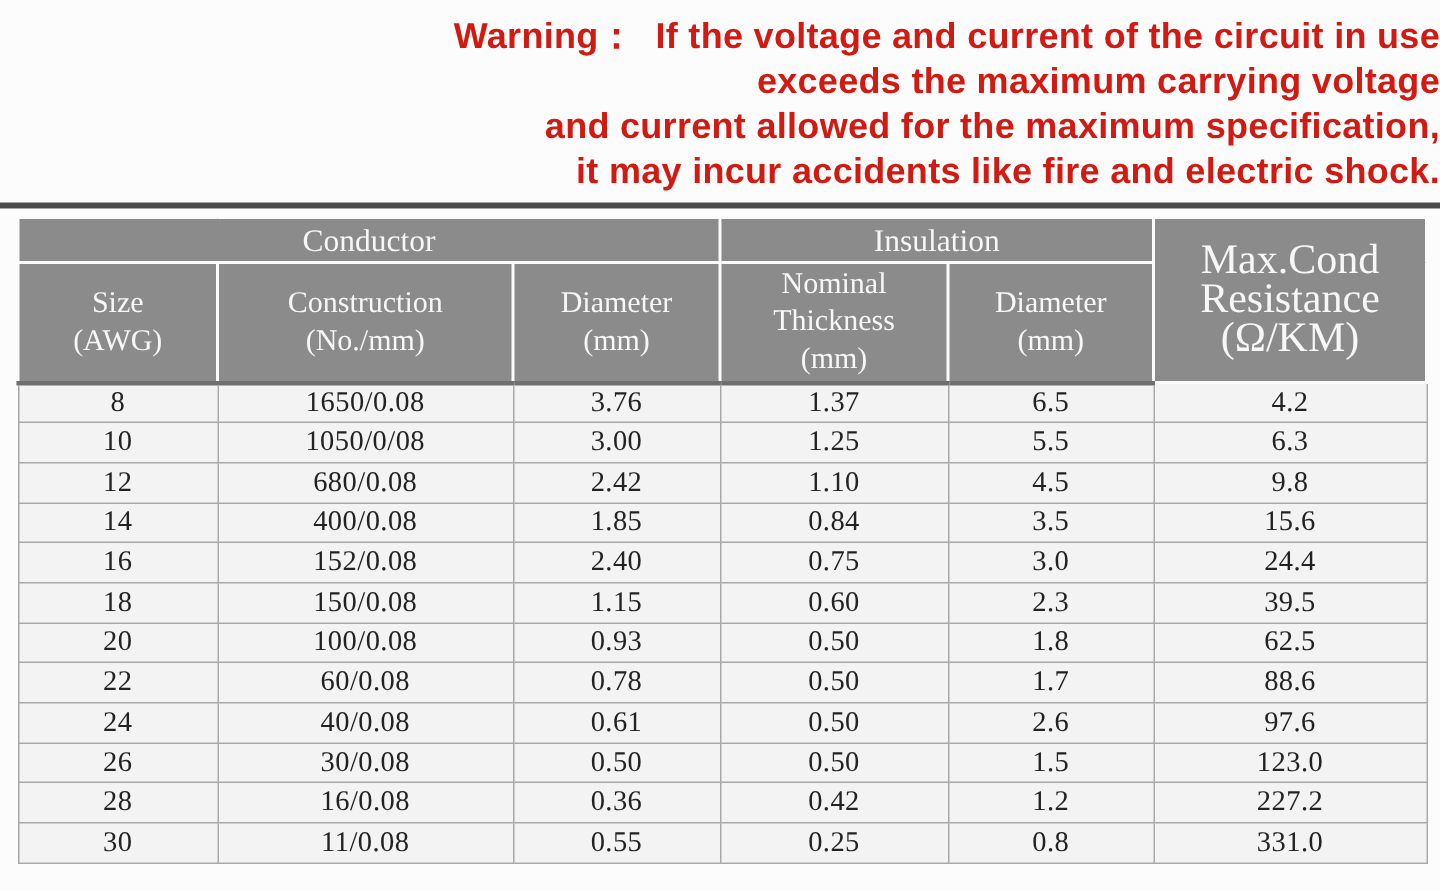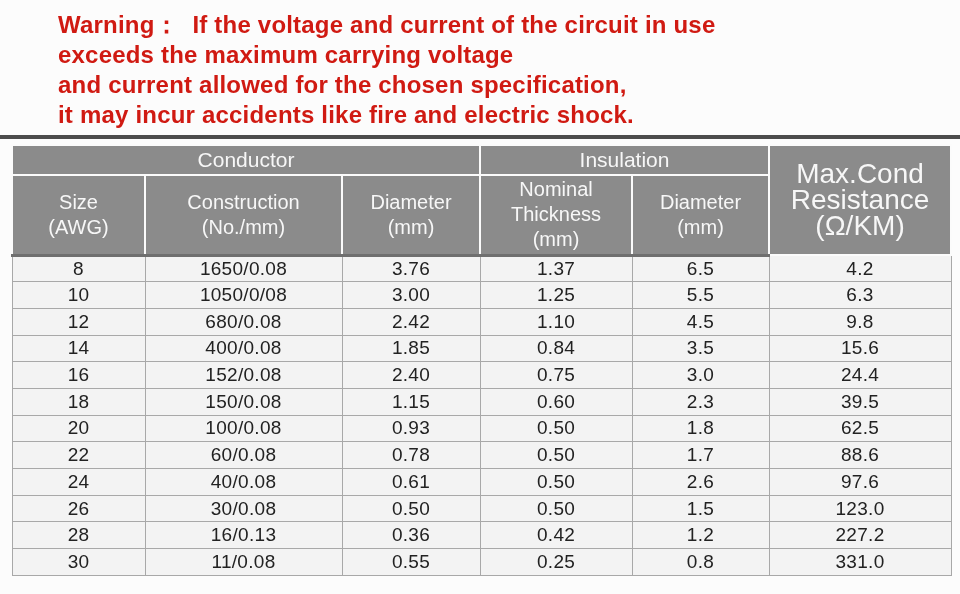--- a/index.html
+++ b/index.html
@@ -24,32 +24,34 @@
     padding:10px 0 0 58px;
     color:var(--warning-red);
     font-weight:bold;
     font-size:24px;
     line-height:30px;
     letter-spacing:0.2px;
   }
   .warning .wline{
     display:block;
     white-space:pre-wrap;
+    text-align:right;
   }
   .divider{
     margin:5px 0 0 0;
     width:960px;height:4px;
     background:var(--divider);
     border:0;
   }
   table.spec{
     margin:5px 0 0 11px;
     width:939px;
     border-collapse:collapse;
     table-layout:fixed;
+    font-family:Liberation Serif, serif;
   }
   table.spec th{
     background:var(--header-bg);
     color:var(--header-text);
     font-weight:normal;
     border:2px solid #fbfbfb;
     white-space:pre-line;
     text-align:center;
     vertical-align:middle;
     padding:0;
@@ -70,21 +72,21 @@
     padding:0;
     letter-spacing:0.3px;
   }
 </style>
 </head>
 <body>
 
 <div class="warning">
   <span class="wline">Warning：  If the voltage and current of the circuit in use</span>
   <span class="wline">exceeds the maximum carrying voltage</span>
-  <span class="wline">and current allowed for the chosen specification,</span>
+  <span class="wline">and current allowed for the maximum specification,</span>
   <span class="wline">it may incur accidents like fire and electric shock.</span>
 </div>
 
 <div class="divider"></div>
 
 <table class="spec">
   <colgroup>
     <col style="width:133px">
       <col style="width:197px">
       <col style="width:138px">
@@ -190,21 +192,21 @@
     <tr>
       <td>26</td>
       <td>30/0.08</td>
       <td>0.50</td>
       <td>0.50</td>
       <td>1.5</td>
       <td>123.0</td>
     </tr>
     <tr>
       <td>28</td>
-      <td>16/0.13</td>
+      <td>16/0.08</td>
       <td>0.36</td>
       <td>0.42</td>
       <td>1.2</td>
       <td>227.2</td>
     </tr>
     <tr>
       <td>30</td>
       <td>11/0.08</td>
       <td>0.55</td>
       <td>0.25</td>

